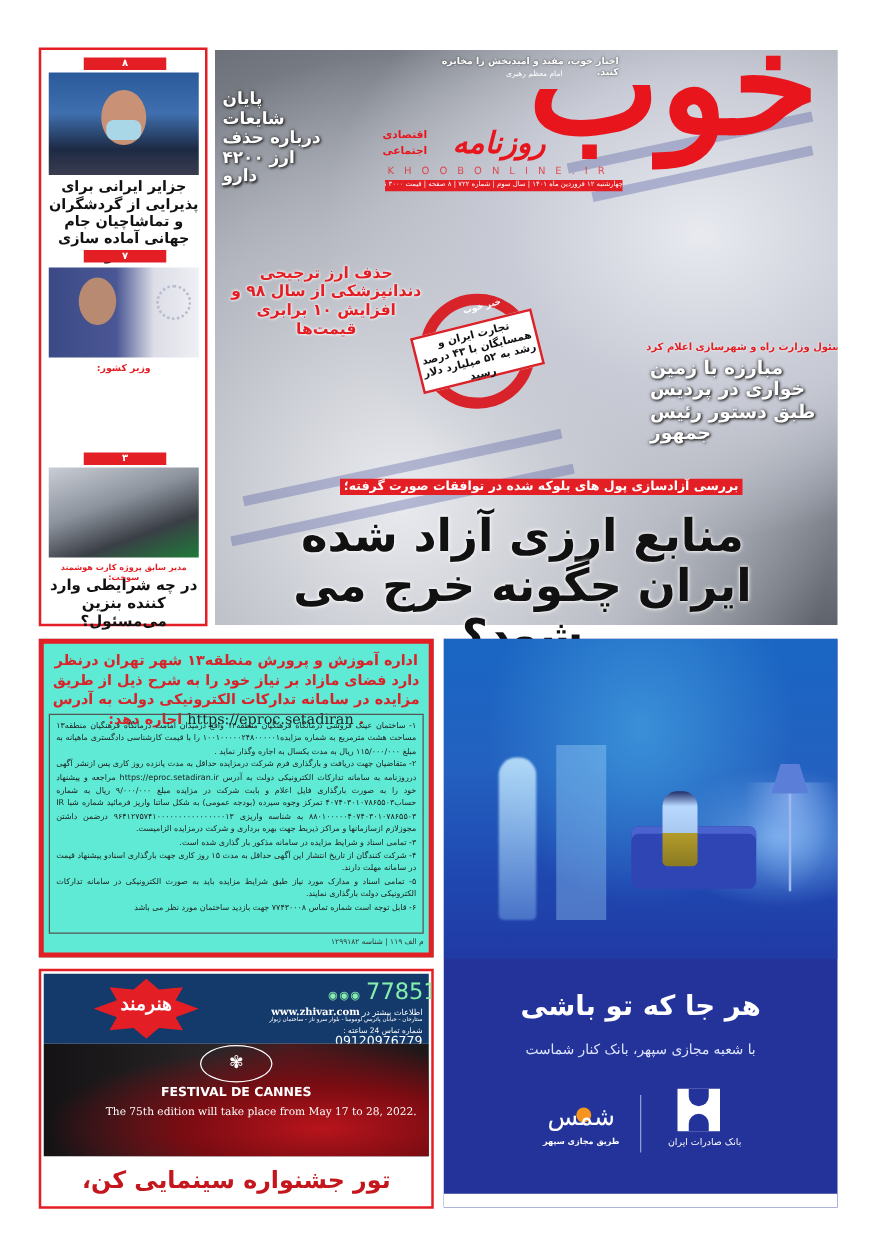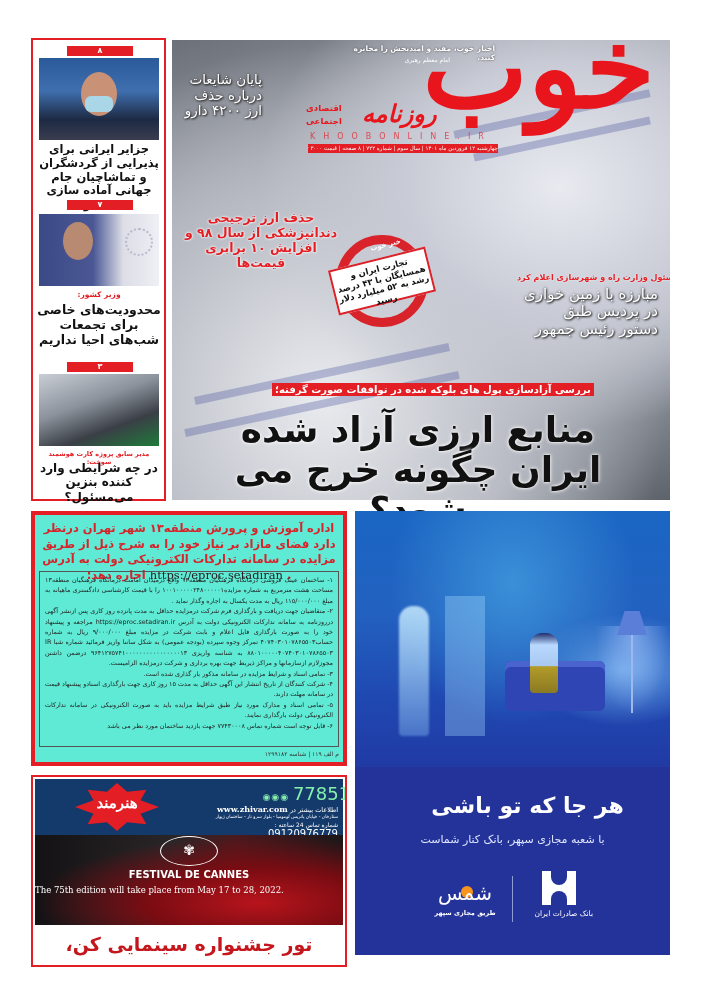--- a/index.html
+++ b/index.html
@@ -18,21 +18,21 @@
   .photo3 { top: 334px; height: 72px; background: linear-gradient(160deg,#c9ced6 0%,#8c929c 40%,#3a3f46 70%,#1f7a3a 100%); }
   .face { position: absolute; border-radius: 50%; }
 
   
   .hero { position: absolute; left: 172px; top: 40px; width: 498px; height: 460px; overflow: hidden;
     background:
       radial-gradient(ellipse at 78% 32%, #e8eaf0 0%, #c9ccd6 28%, rgba(160,165,180,0) 55%),
       radial-gradient(ellipse at 30% 78%, #e9ebef 0%, #b9bcc4 40%, rgba(120,125,135,0) 70%),
       linear-gradient(160deg,#6c7078 0%,#a4a8b0 35%,#d8dadf 55%,#8d929c 80%,#5e636b 100%); }
   .bill-stripe { position: absolute; height: 8px; background: rgba(80,90,160,0.35); transform: rotate(-12deg); }
-  .hero-text-white { position: absolute; color: #fff; font-weight: normal; text-align: right; text-shadow: 0 0 3px #333, 1px 1px 2px #222; line-height: 1.15; }
+  .hero-text-white { position: absolute; color: #fff; font-weight: bold; text-align: left; text-shadow: 0 0 3px #333, 1px 1px 2px #222; line-height: 1.15; }
   .hero-text-red { position: absolute; color: #e31e24; font-weight: bold; text-align: center; text-shadow: 0 0 3px #fff, 0 0 2px #fff; line-height: 1.2; }
 
   .masthead-logo { position: absolute; left: 310px; top: 0; width: 190px; height: 135px; color: #e8151c; font-family: "DejaVu Serif", serif; font-weight: bold; font-size: 112px; line-height: 120px; text-align: center; letter-spacing: -8px; }
   .masthead-sub { position: absolute; color: #e8151c; font-weight: bold; }
   .slogan { position: absolute; left: 345px; top: 44px; width: 150px; font-size: 7.5px; color: #fff; text-shadow: 0 0 2px #333; font-weight: bold; }
   .slogan-src { position: absolute; left: 350px; top: 56px; width: 100px; font-size: 6px; color: #fff; text-align: right; }
   .site { position: absolute; left: 212px; top: 130px; width: 225px; font-size: 10px; letter-spacing: 13px; color: #e8151c; direction: ltr; text-align: right; opacity: 0.7; }
   .dateline { position: absolute; left: 172px; top: 142px; width: 298px; height: 9px; background: #e31e24; color: #fff; font-size: 5.5px; line-height: 9px; text-align: center; white-space: nowrap; overflow: hidden; }
 
   .stamp { position: absolute; left: 328px; top: 232px; width: 110px; height: 100px; }
@@ -58,38 +58,38 @@
   .tour-phone { position: absolute; left: 178px; top: 4px; width: 125px; color: #86efac; font-size: 18px; direction: ltr; text-align: center; margin-left: 48px; }
   .tour-web { position: absolute; left: 178px; top: 25px; width: 125px; color: #fff; font-size: 6.5px; text-align: right; }
   .tour-web b { font-family: "DejaVu Serif", serif; font-size: 8px; direction: ltr; unicode-bidi: embed; }
   .tour-addr { position: absolute; left: 178px; top: 35px; width: 125px; color: #fff; font-size: 4.5px; text-align: right; }
   .tour-24 { position: absolute; left: 178px; top: 42px; width: 125px; color: #fff; font-size: 6px; text-align: right; }
   .tour-24 b { font-size: 10px; font-weight: normal; direction: ltr; unicode-bidi: embed; }
   .tour-photo { position: absolute; left: 2px; top: 58px; width: 308px; height: 90px;
     background: radial-gradient(ellipse at 72% 75%, #b8141c 0%, #7a0c12 35%, rgba(30,10,12,0) 70%), linear-gradient(90deg,#141214 0%,#2a2628 45%,#4a1a1e 65%,#1b1718 100%); }
   .cannes-oval { position: absolute; left: 125px; top: 1px; width: 58px; height: 30px; border: 1.5px solid #fff; border-radius: 50%; color: #fff; font-size: 14px; text-align: center; line-height: 26px; }
   .cannes-title { position: absolute; left: 0; top: 34px; width: 308px; text-align: center; color: #fff; font-size: 10px; font-weight: bold; direction: ltr; }
-  .cannes-sub { position: absolute; left: 0; top: 50px; width: 348px; color: #fff; font-size: 8.5px; font-family: "DejaVu Serif", serif; direction: ltr; }
+  .cannes-sub { position: absolute; left: 0; top: 50px; width: 348px; text-align: center; color: #fff; font-size: 8.5px; font-family: "DejaVu Serif", serif; direction: ltr; }
   .tour-title { position: absolute; left: 2px; top: 150px; width: 308px; text-align: center; color: #c4161c; font-weight: bold; font-size: 19px; line-height: 34px; }
 
   
   .bank { position: absolute; left: 355px; top: 511px; width: 315px; height: 455px; background: #24339a; overflow: hidden; }
   .bank-scene { position: absolute; left: 0; top: 0; width: 315px; height: 256px;
     background:
       radial-gradient(ellipse at 50% 28%, #3a90d8 0%, rgba(36,100,200,0) 55%),
       radial-gradient(ellipse at 85% 62%, #6aa4e6 0%, rgba(60,100,200,0) 25%),
       linear-gradient(180deg,#1a66c3 0%,#2361c0 40%,#1f47b0 75%,#213aa4 100%); }
   .holo { position: absolute; left: 44px; top: 95px; width: 30px; height: 130px; background: linear-gradient(180deg,rgba(200,235,255,0.85),rgba(150,210,255,0.35)); border-radius: 14px 14px 4px 4px; filter: blur(1px); }
   .holo-panel { position: absolute; left: 90px; top: 85px; width: 40px; height: 140px; background: rgba(170,220,255,0.35); }
   .sofa { position: absolute; left: 150px; top: 150px; width: 100px; height: 50px; background: #2f45b3; border-radius: 6px; box-shadow: inset 0 6px 0 #4a63cf; }
   .man { position: absolute; left: 175px; top: 122px; width: 28px; height: 60px; background: linear-gradient(180deg,#1f2d6a 0%,#b8d8ff 20%,#a8c8f0 55%,#b39b2a 56%,#8a7a22 100%); border-radius: 12px 12px 4px 4px; }
   .lamp-shade { position: absolute; left: 262px; top: 100px; width: 30px; height: 24px; background: #5b7fd8; clip-path: polygon(25% 0,75% 0,100% 100%,0 100%); }
   .lamp-pole { position: absolute; left: 276px; top: 124px; width: 2px; height: 78px; background: #9cb8ee; }
   .lamp-light { position: absolute; left: 240px; top: 115px; width: 74px; height: 90px; background: radial-gradient(ellipse at 50% 10%, rgba(170,200,255,0.55), rgba(80,120,220,0) 70%); }
-  .bank-slogan { position: absolute; left: 15px; top: 282px; width: 315px; text-align: center; color: #fff; font-weight: bold; font-size: 22px; }
+  .bank-slogan { position: absolute; left: 0; top: 282px; width: 315px; text-align: center; color: #fff; font-weight: bold; font-size: 22px; }
   .bank-sub { position: absolute; left: 0; top: 322px; width: 315px; text-align: center; color: #dfe6ff; font-size: 11px; }
   .logo-divider { position: absolute; left: 157px; top: 365px; width: 1px; height: 46px; background: #8d9bd6; }
   .saderat-mark { position: absolute; left: 187px; top: 360px; width: 34px; height: 34px; background: #fff; }
   .saderat-mark::before { content: ""; position: absolute; left: 9px; top: 0; width: 16px; height: 14px; background: #24339a; border-radius: 0 0 8px 8px; }
   .saderat-mark::after { content: ""; position: absolute; left: 9px; top: 20px; width: 16px; height: 14px; background: #24339a; border-radius: 8px 8px 0 0; }
   .saderat-text { position: absolute; left: 168px; top: 398px; width: 70px; text-align: right; color: #fff; font-size: 7.5px; font-family: "DejaVu Serif", serif; }
   .shams-logo { position: absolute; left: 82px; top: 370px; width: 56px; text-align: center; color: #fff; font-weight: 400; font-size: 20px; letter-spacing: -1px; }
   .shams-sun { position: absolute; left: 106px; top: 375px; width: 12px; height: 12px; background: #f7941d; border-radius: 50%; }
   .shams-text { position: absolute; left: 76px; top: 398px; width: 68px; text-align: center; color: #fff; font-size: 6.5px; font-weight: bold; }
   .bank-bottom { position: absolute; left: 0; top: 444px; width: 315px; height: 11px; background: #fff; }
@@ -104,21 +104,20 @@
     <div class="face" style="left:46px;top:38px;width:28px;height:16px;background:#a9d7e8;border-radius:6px;"></div>
   </div>
   <div class="sb-title" style="top:103px;font-size:11.5px;">جزایر ایرانی برای پذیرایی از گردشگران و تماشاچیان جام جهانی آماده سازی می شوند</div>
 
   <div class="sb-num" style="top:160px;">۷</div>
   <div class="sb-photo photo2">
     <div class="face" style="left:24px;top:8px;width:30px;height:38px;background:#b98a72;"></div>
     <div class="face" style="left:86px;top:14px;width:28px;height:28px;border:2px dotted #b8bccc;"></div>
   </div>
   <div class="sb-kicker" style="top:250px;">وزیر کشور:</div>
-  <div class="sb-title" style="top:262px;font-size:12.5px;">محدودیت‌های خاصی برای تجمعات شب‌های احیا نداریم</div>
 
   <div class="sb-num" style="top:322px;">۳</div>
   <div class="sb-photo photo3"></div>
   <div class="sb-kicker" style="top:410px;font-size:6.5px;">مدیر سابق پروژه کارت هوشمند سوخت:</div>
   <div class="sb-title" style="top:421px;font-size:12px;">در چه شرایطی وارد کننده بنزین می‌مسئول؟</div>
 </div>
 
 <div class="hero">
   <div class="bill-stripe" style="left:280px;top:70px;width:200px;"></div>
   <div class="bill-stripe" style="left:300px;top:95px;width:180px;"></div>

